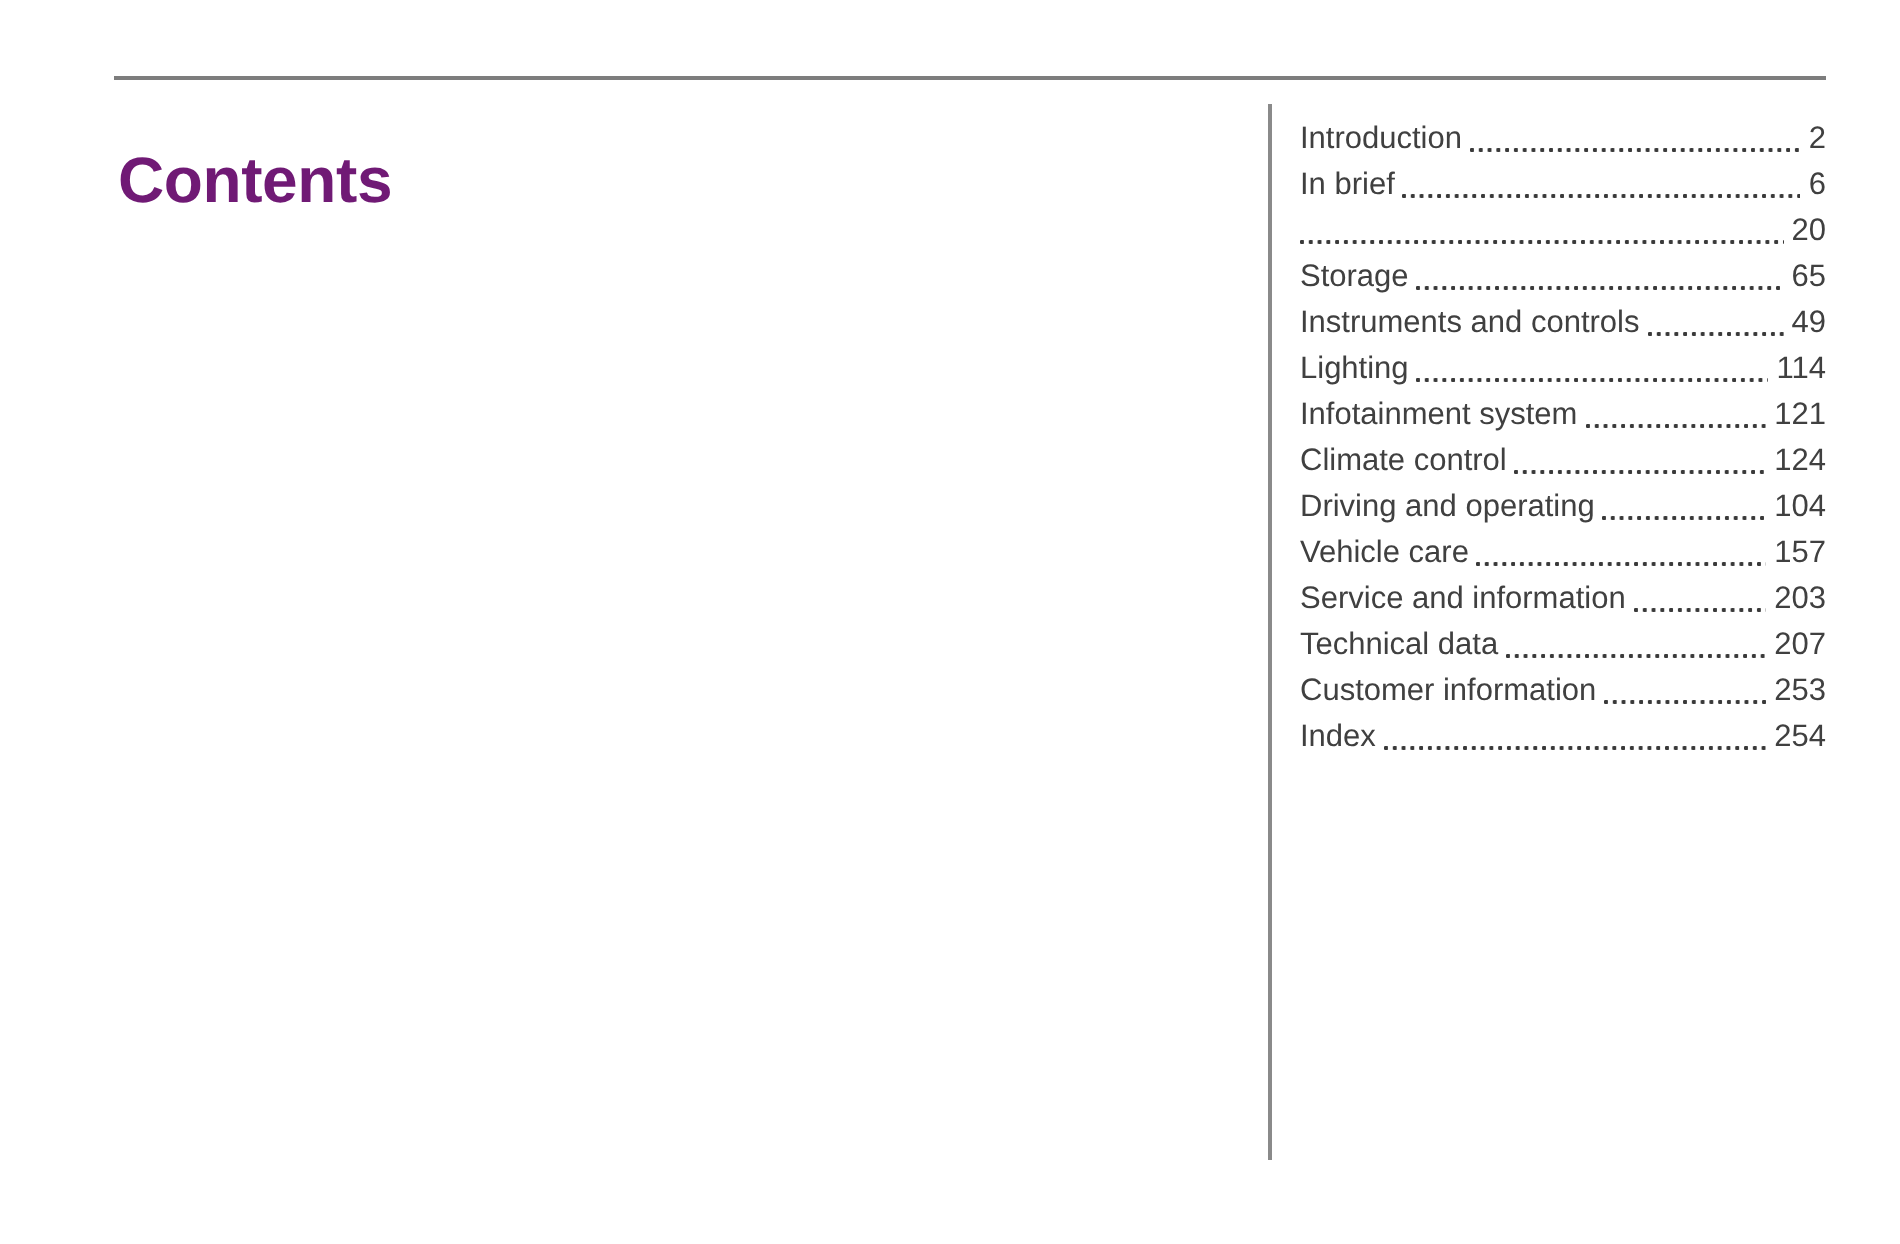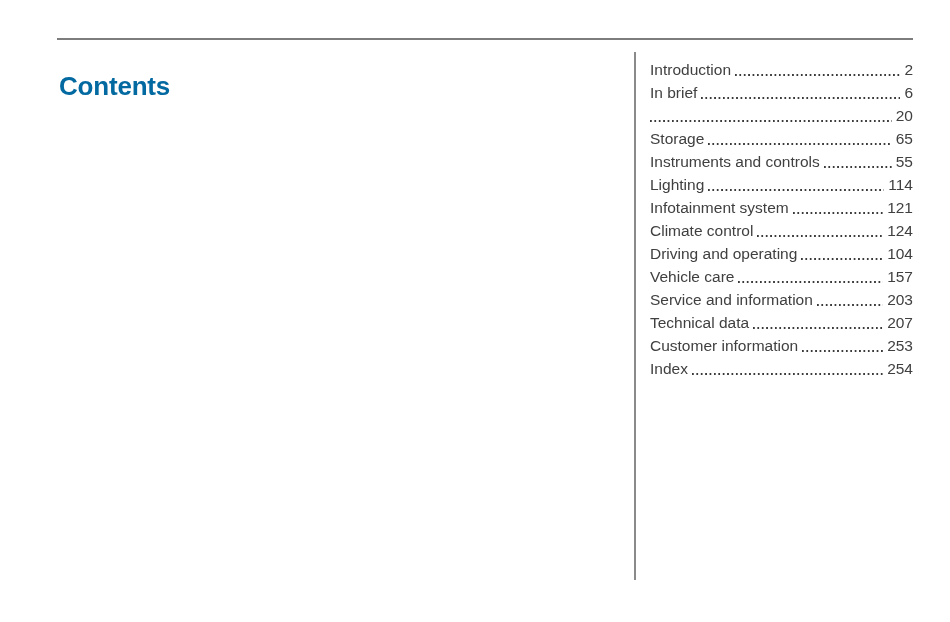--- a/index.html
+++ b/index.html
@@ -31,25 +31,25 @@
     width: 856px;
     height: 2px;
     background: #7d7d7d;
   }
 
   
   .page-title {
     position: absolute;
     left: 59px;
     top: 53px;
-    font-size: 26px;
+    font-size: 32px;
     font-weight: bold;
     letter-spacing: -0.2px;
     line-height: 32px;
-    color: #0369a1;
+    color: #701a75;
     white-space: nowrap;
   }
 
   
   .v-divider {
     position: absolute;
     left: 634px;
     top: 52px;
     width: 2px;
     height: 528px;
@@ -134,21 +134,21 @@
         <span class="toc-page">20</span>
       </div>
       <div class="toc-entry">
         <span class="toc-title">Storage</span>
         <span class="toc-leader"></span>
         <span class="toc-page">65</span>
       </div>
       <div class="toc-entry">
         <span class="toc-title">Instruments and controls</span>
         <span class="toc-leader"></span>
-        <span class="toc-page">55</span>
+        <span class="toc-page">49</span>
       </div>
       <div class="toc-entry">
         <span class="toc-title">Lighting</span>
         <span class="toc-leader"></span>
         <span class="toc-page">114</span>
       </div>
       <div class="toc-entry">
         <span class="toc-title">Infotainment system</span>
         <span class="toc-leader"></span>
         <span class="toc-page">121</span>

